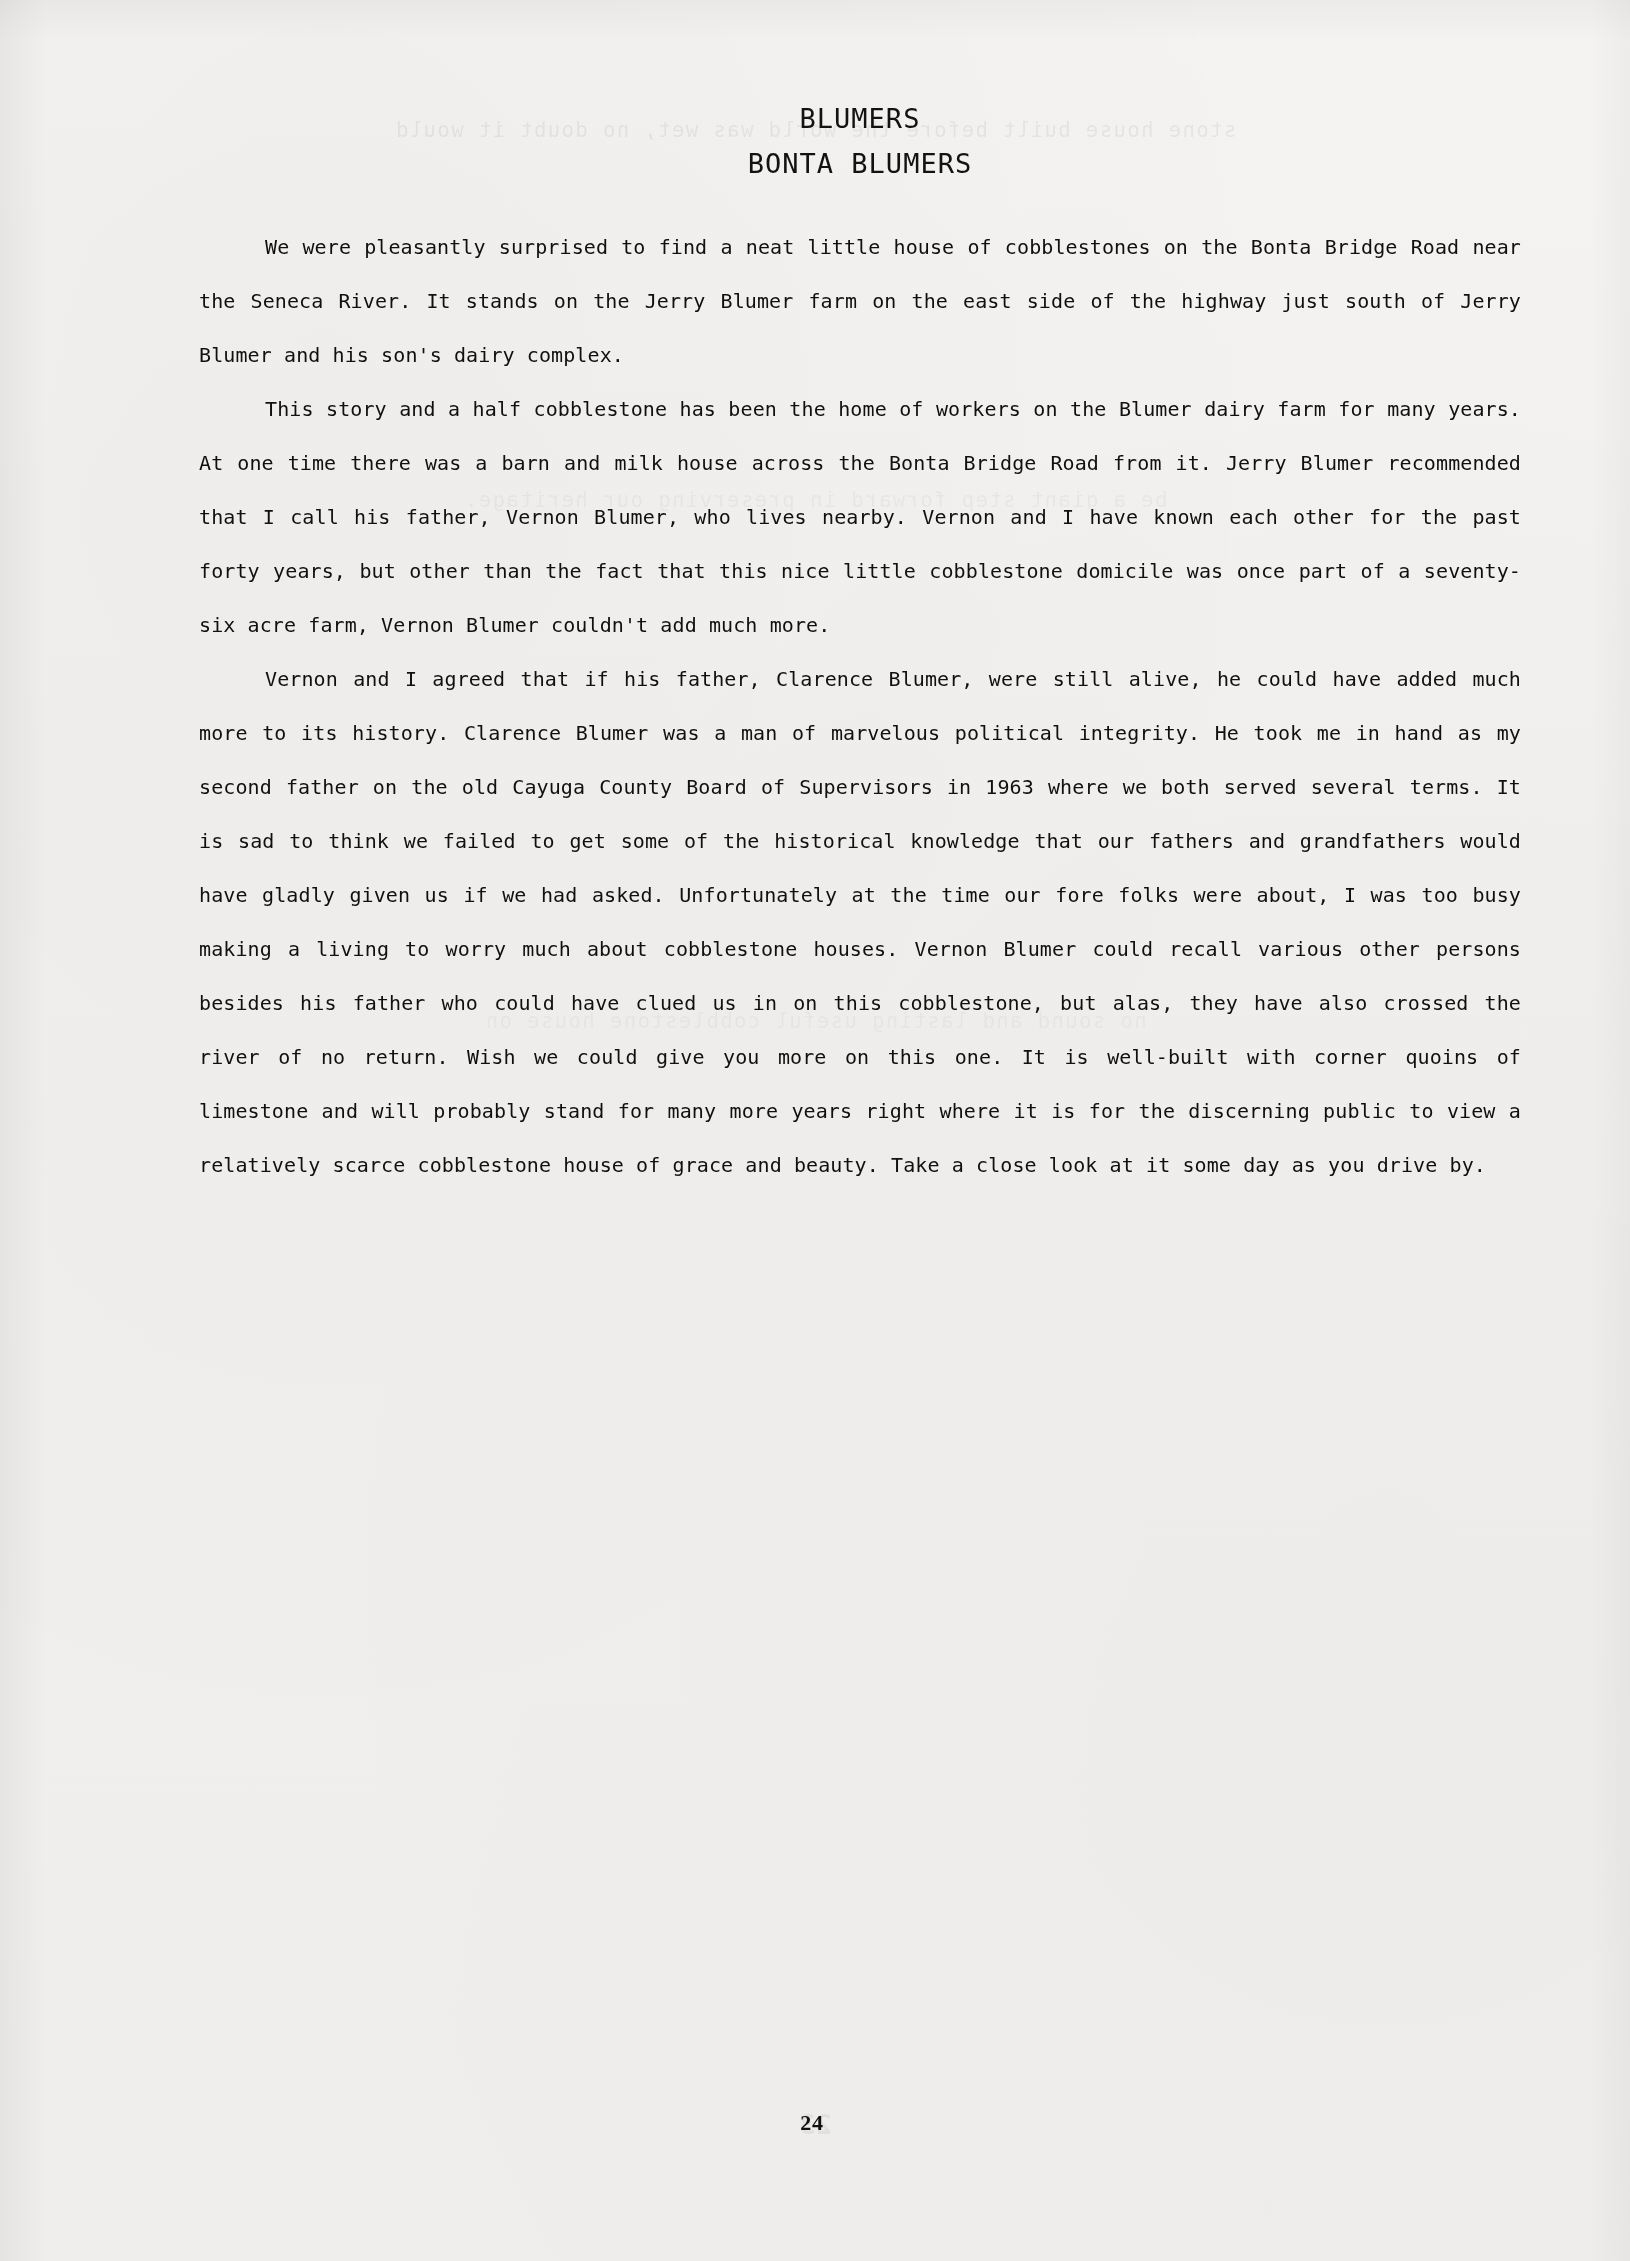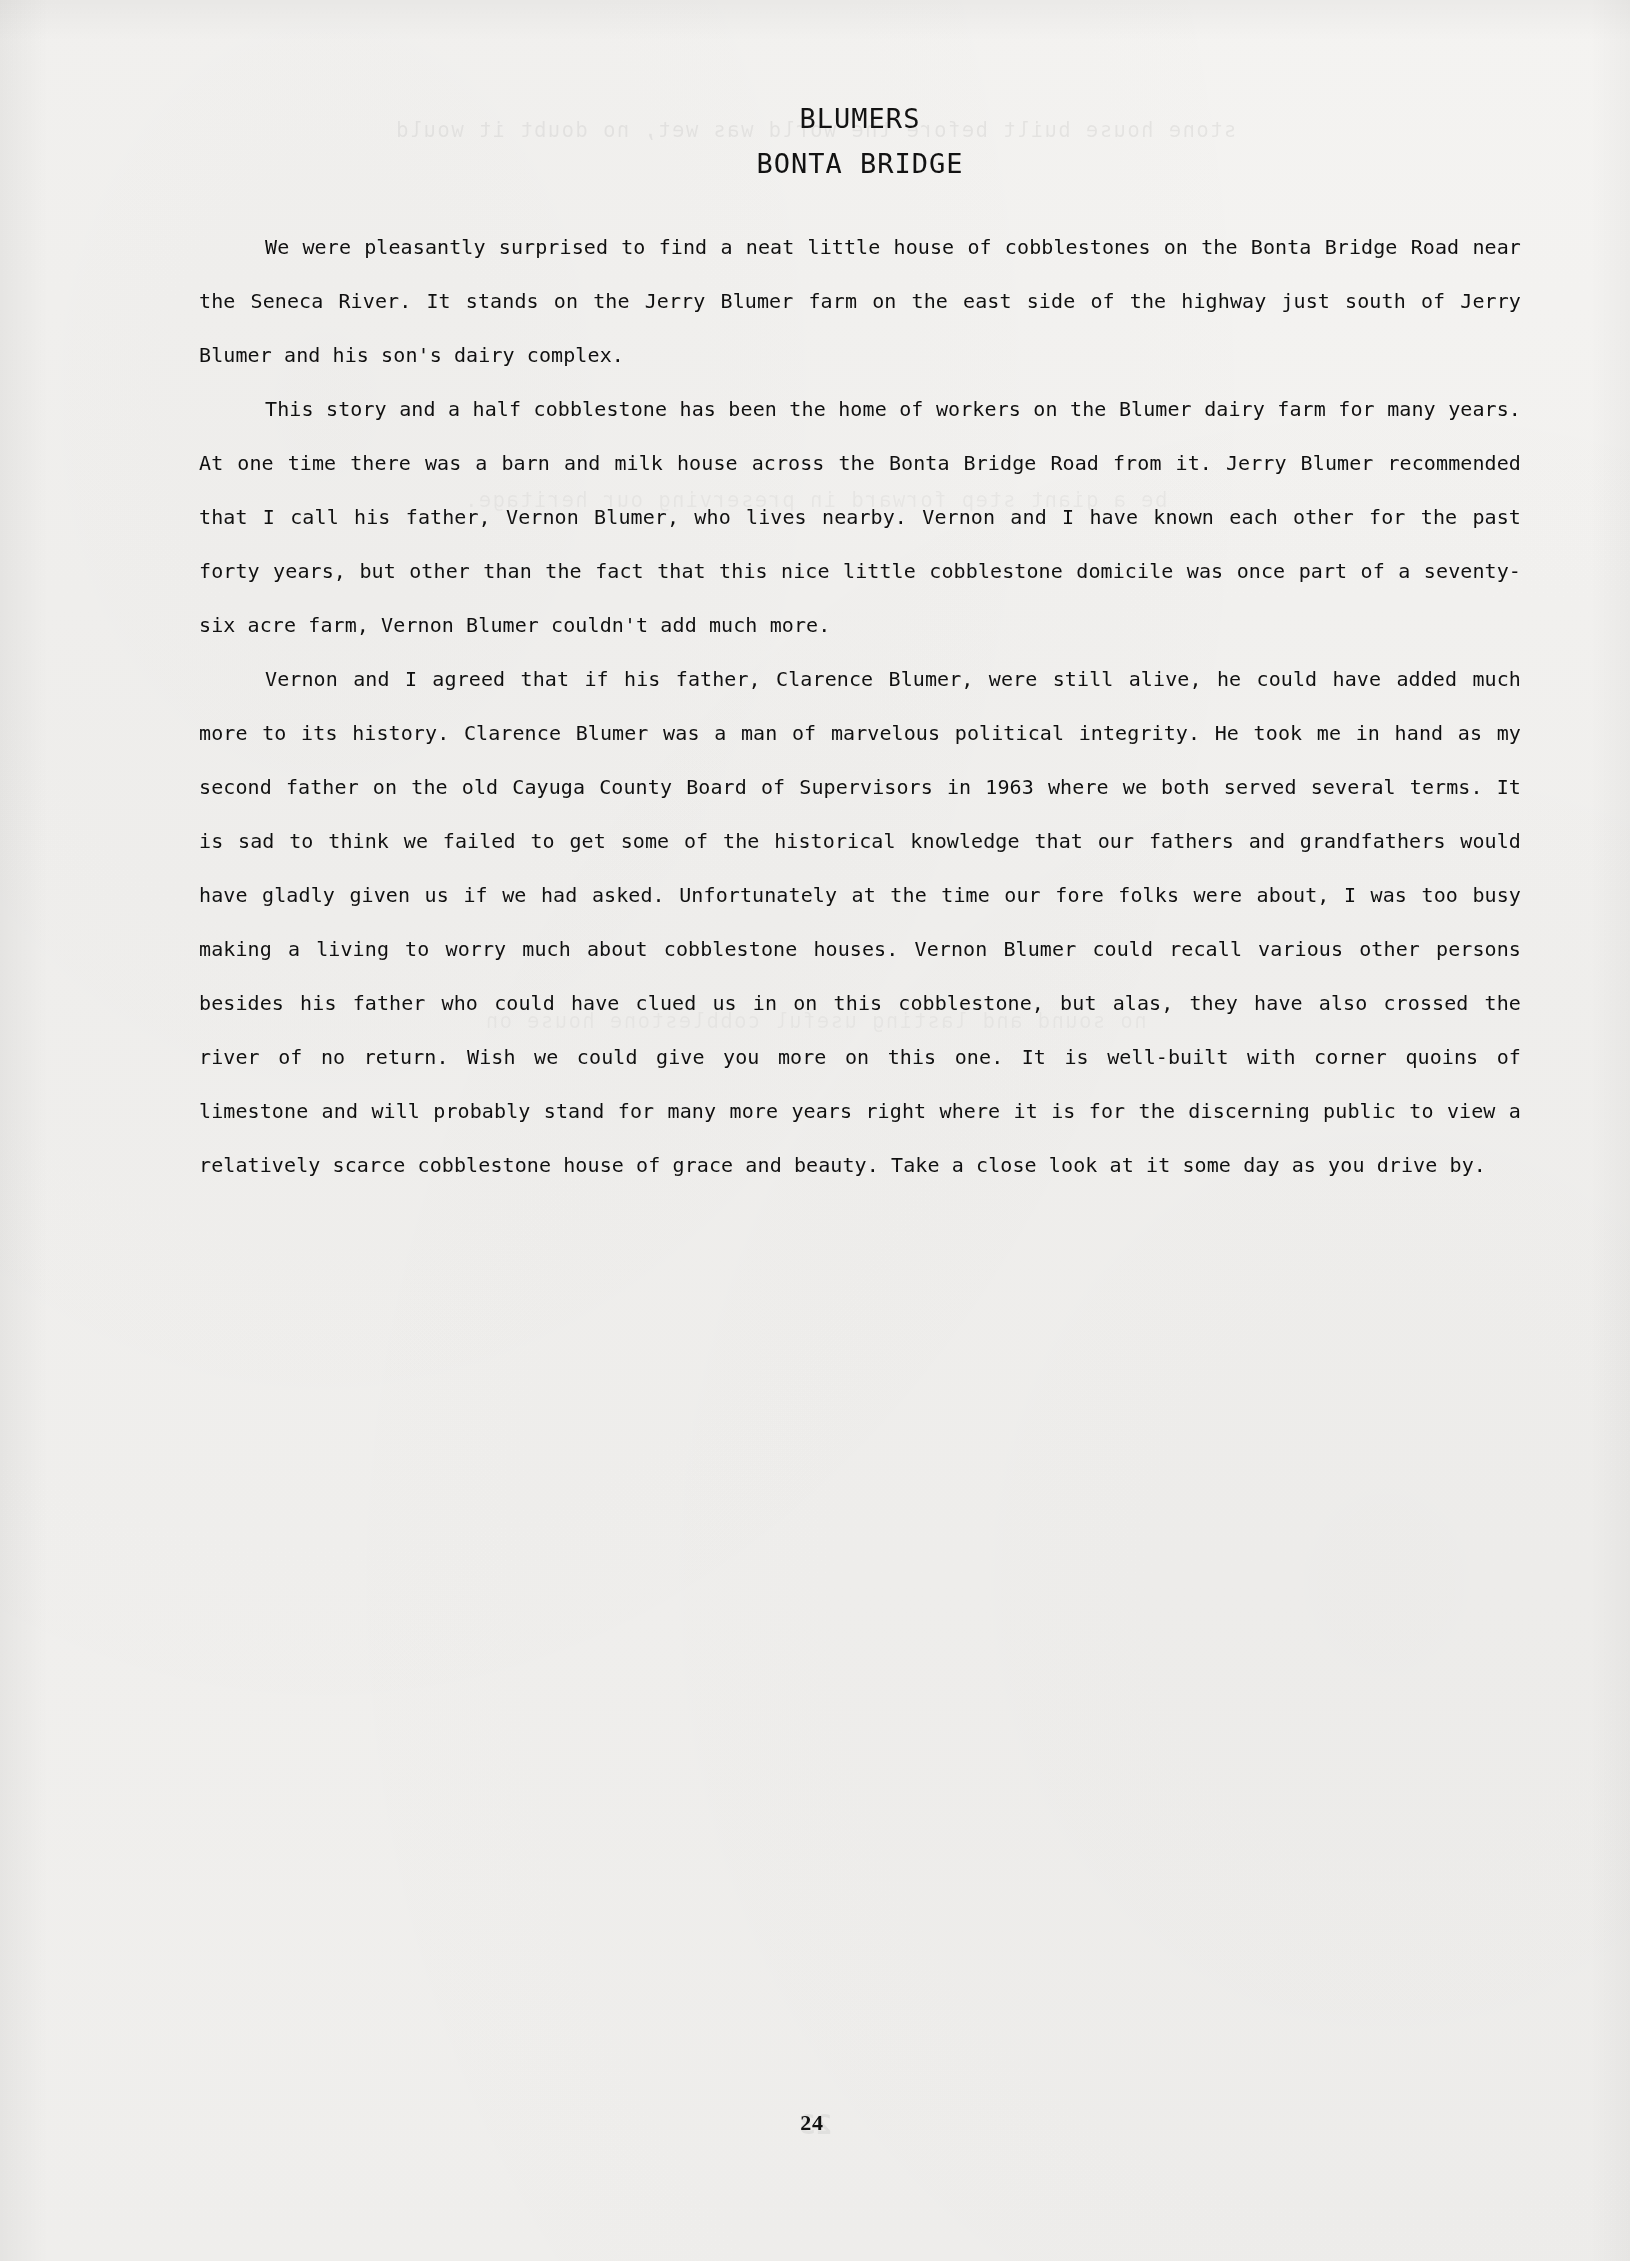--- a/index.html
+++ b/index.html
@@ -134,21 +134,21 @@
   <div class="edge-shadow-right"></div>
 
   <div class="ghost ghost-top">stone house built before the world was wet, no doubt it would</div>
   <div class="ghost ghost-mid">be a giant step forward in preserving our heritage.</div>
   <div class="ghost ghost-low">no sound and lasting useful cobblestone house on</div>
 
   <div class="content">
 
     <div class="title-block">
       <div class="title-line">BLUMERS</div>
-      <div class="title-line">BONTA BRIDGE</div>
+      <div class="title-line">BONTA BLUMERS</div>
     </div>
 
     <div class="body-text">
       <p class="para">We were pleasantly surprised to find a neat little house of cobblestones on the Bonta Bridge Road near the Seneca River.  It stands on the Jerry Blumer farm on the east side of the highway just south of Jerry Blumer and his son's dairy complex.</p>
       <p class="para">This story and a half cobblestone has been the home of workers on the Blumer dairy farm for many years.  At one time there was a barn and milk house across the Bonta Bridge Road from it. Jerry Blumer recommended that I call his father, Vernon Blumer, who lives nearby.  Vernon and I have known each other for the past forty years, but other than the fact that this nice little cobblestone domicile was once part of a seventy-six acre farm, Vernon Blumer couldn't add much more.</p>
       <p class="para">Vernon and I agreed that if his father, Clarence Blumer, were still alive, he could have added much more to its history.  Clarence Blumer was a man of marvelous political integrity.  He took me in hand as my second father on the old Cayuga County Board of Supervisors in 1963 where we both served several terms.  It is sad to think we failed to get some of the historical knowledge that our fathers and grandfathers would have gladly given us if we had asked.  Unfortunately at the time our fore folks were about, I was too busy making a living to worry much about cobblestone houses. Vernon Blumer could recall various other persons besides his father who could have clued us in on this cobblestone, but alas, they have also crossed the river of no return. Wish we could give you more on this one.  It is well-built with corner quoins of limestone and will probably stand for many more years right where it is for the discerning public to view a relatively scarce cobblestone house of grace and beauty.  Take a close look at it some day as you drive by.</p>
     </div>
 
   </div>
 

